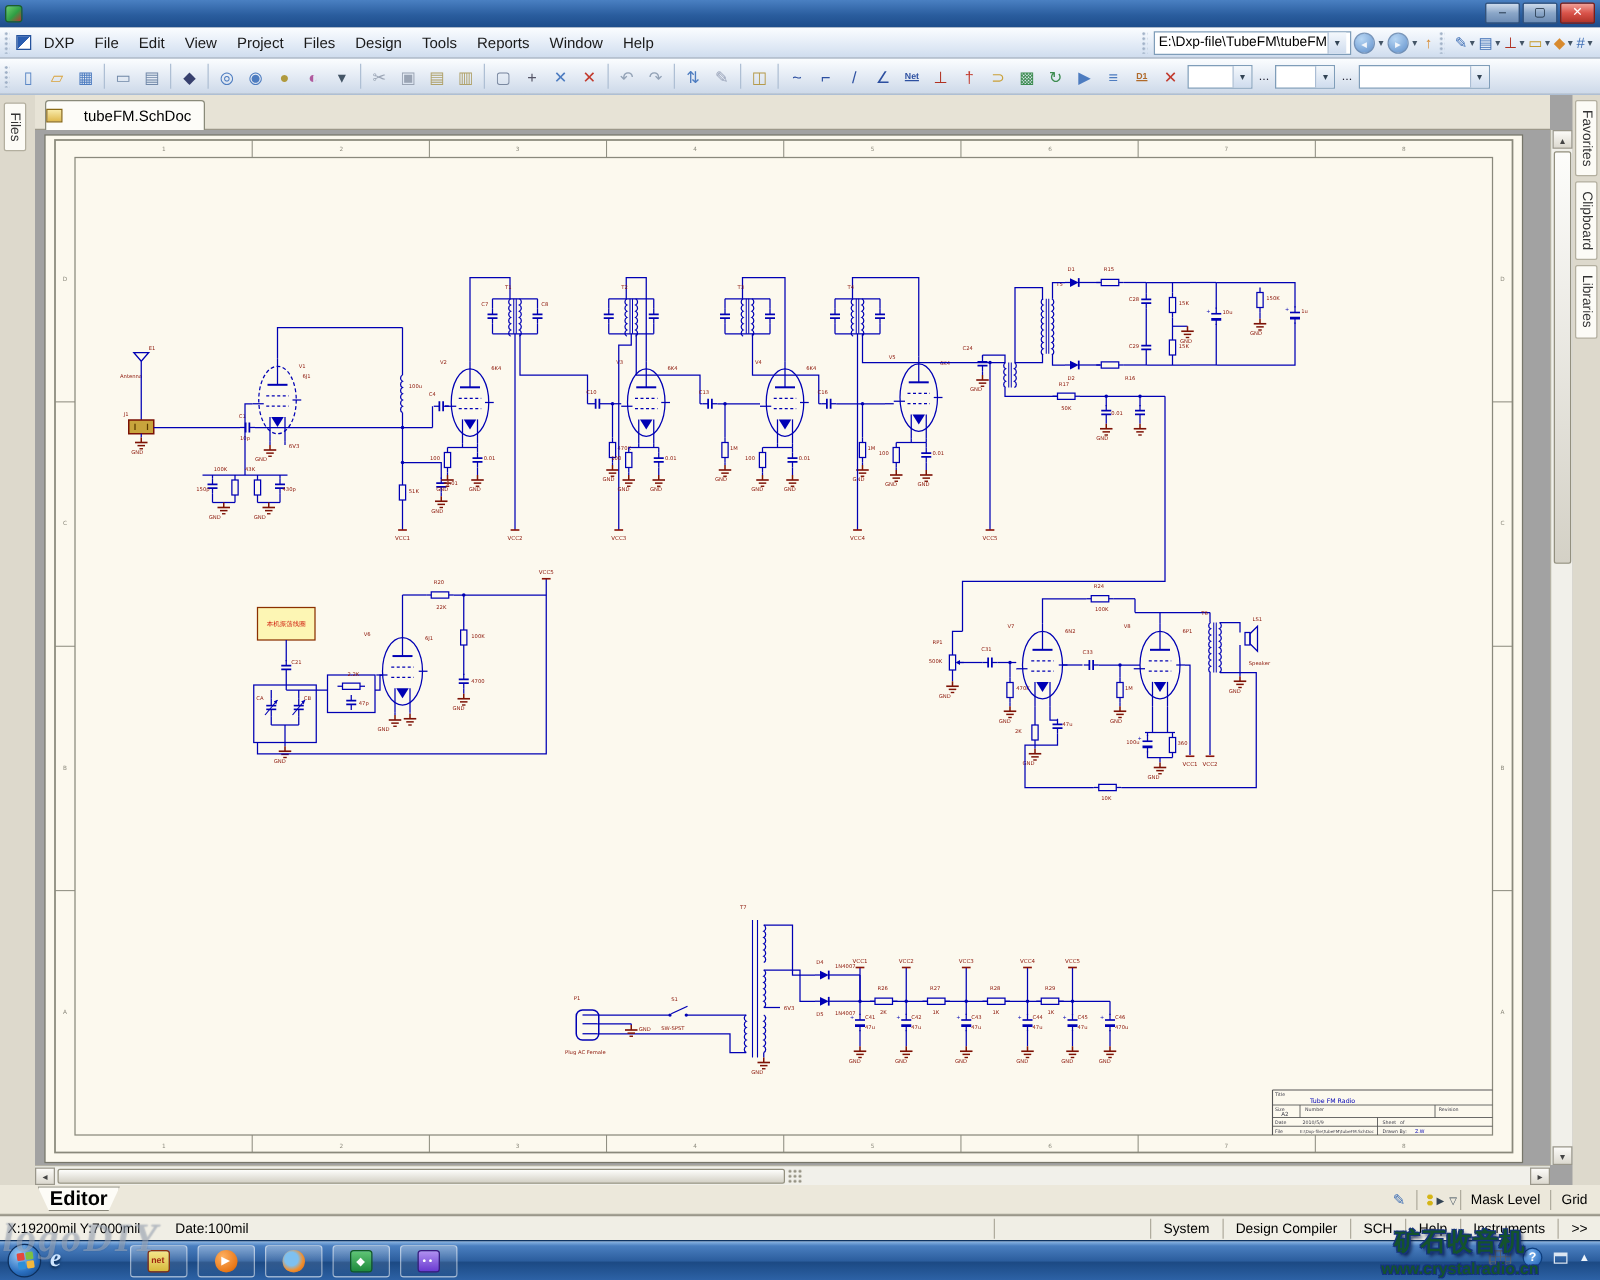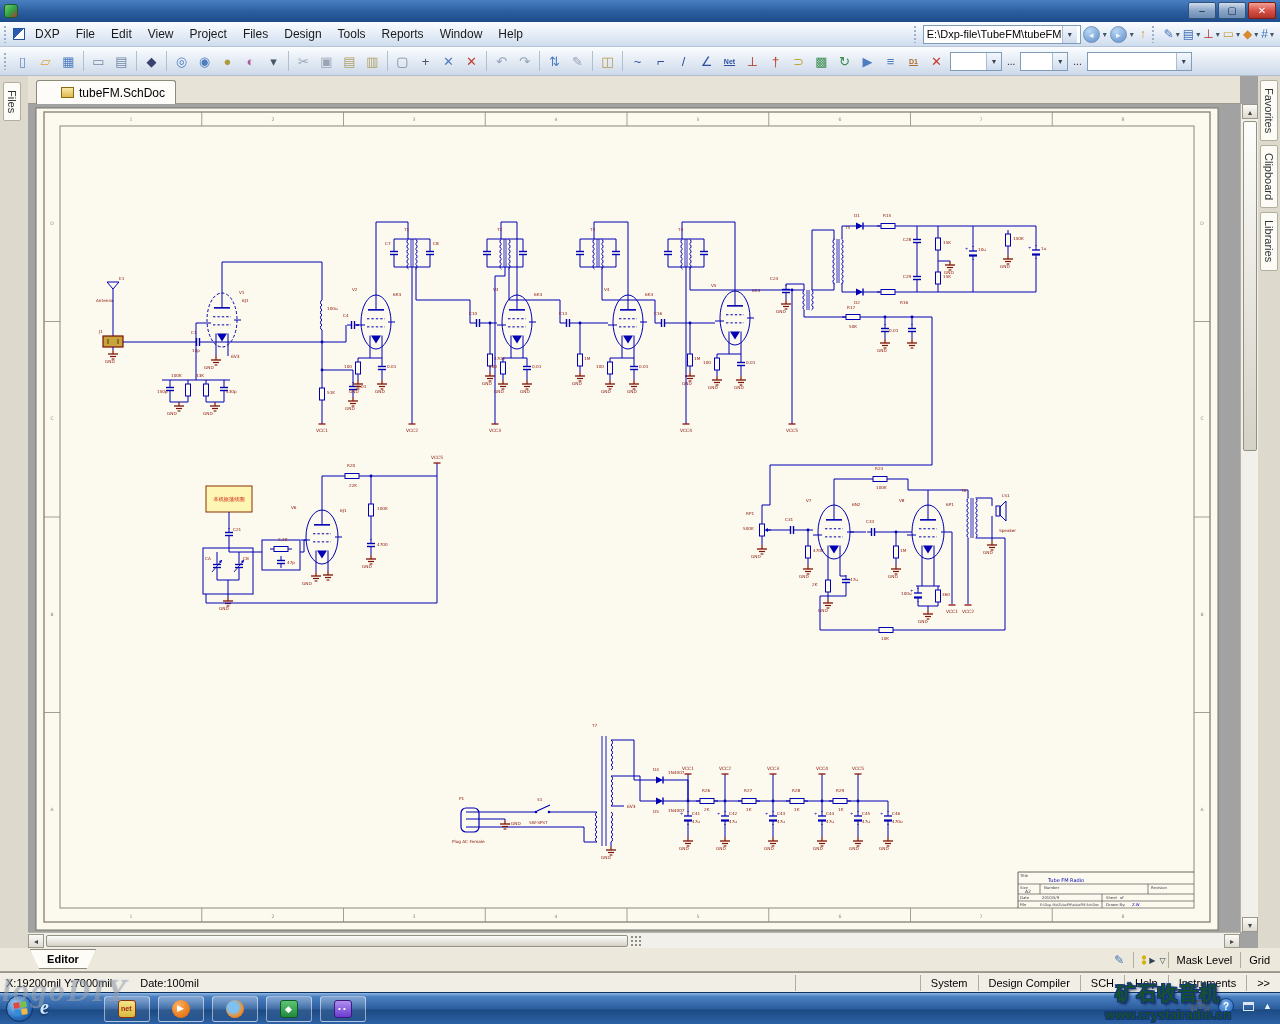--- a/index.html
+++ b/index.html
@@ -52,23 +52,23 @@
   .tb-btn .g { font-size:13px; line-height:13px; }
   .tb-btn .g.small { font-size:7px; text-decoration:underline; font-weight:bold; }
   .tsep { width:1px; height:20px; background:#aebfd4; margin:0 3px; }
   .tb-combo { height:19px; background:#fff; border:1px solid #7f9db9; display:flex; margin:0 2px; }
   .tb-combo .fill { flex:1; }
   .dots-btn { font-size:10px; padding:0 3px; color:#223; }
 
   
   .tabrow { position:absolute; left:28px; top:76px; width:1212px; height:28px; background:#e7e3d6;
     border-bottom:1px solid #9c988a; }
-  .doc-tab { position:absolute; left:8px; top:4px; height:24px; padding:0 10px 0 24px; background:#fdfcf8;
+  .doc-tab { position:absolute; left:8px; top:4px; height:24px; padding:0 10px 0 0; background:#fdfcf8;
     border:1px solid #8a8a7a; border-bottom:0; border-radius:3px 3px 0 0; display:flex; align-items:center;
-    gap:5px; font-size:12px; }
+    gap:17px; font-size:12px; }
   .sheet-ico { width:13px; height:11px; background:linear-gradient(#f7e9a8,#e0b94e); border:1px solid #8a6914; }
   .leftstrip { position:absolute; left:0; top:76px; width:28px; height:872px; background:#ddd9cc; }
   .rightstrip { position:absolute; left:1258px; top:76px; width:22px; height:872px; background:#ddd9cc; }
   .vtab { writing-mode:vertical-rl; background:#fcfbf6; border:1px solid #b3af9f; border-radius:2px;
     font-size:11px; color:#333; padding:7px 2px; position:absolute; }
   .vtab.files { left:3px; top:6px; }
   .rightstrip .vtab { position:static; display:block; margin:4px 2px; }
 
   
   .canvas { position:absolute; left:28px; top:104px; width:1212px; height:828px; background:#a2a2a2; }
@@ -85,21 +85,21 @@
   .sc-thumb { position:absolute; background:linear-gradient(#fdfdfb,#d4d1c6); border:1px solid #93907f;
     border-radius:2px; }
   .sc-grip { position:absolute; left:602px; top:2px; width:12px; height:12px;
     background-image:radial-gradient(circle,#8f8c7c 1px,transparent 1.2px); background-size:4px 4px; }
 
   
   .bottomstrip { position:absolute; left:0; top:948px; width:1280px; height:24px; background:#ece8db;
     border-bottom:1px solid #a5a295; }
   .editor-tab { position:absolute; left:30px; top:1px; width:66px; height:20px; background:#fdfcf7;
     border:1px solid #8a887b; clip-path:polygon(0 0,100% 0,86% 100%,14% 100%); text-align:center;
-    font-size:11px; font-weight:bold; line-height:19px; }
+    font-size:16px; font-weight:bold; line-height:19px; }
   .maskbar { position:absolute; right:2px; top:1px; height:22px; display:flex; align-items:center; font-size:11px; }
   .maskbar .micon { font-size:12px; color:#3f6fb5; padding:0 6px; }
   .msep { width:1px; height:16px; background:#b0ac9e; margin:0 3px; }
   .mask-btn { padding:2px 8px; border-left:1px solid #b0ac9e; }
   .dotpair { width:6px; height:10px; background-image:radial-gradient(circle,#d5b516 2px,transparent 2.2px);
     background-size:6px 5px; margin-left:4px; }
   .tri { font-size:8px; color:#345; padding:0 2px; }
 
   
   .statusbar { position:absolute; left:0; top:972px; width:1280px; height:20px; background:#f0eee5;

